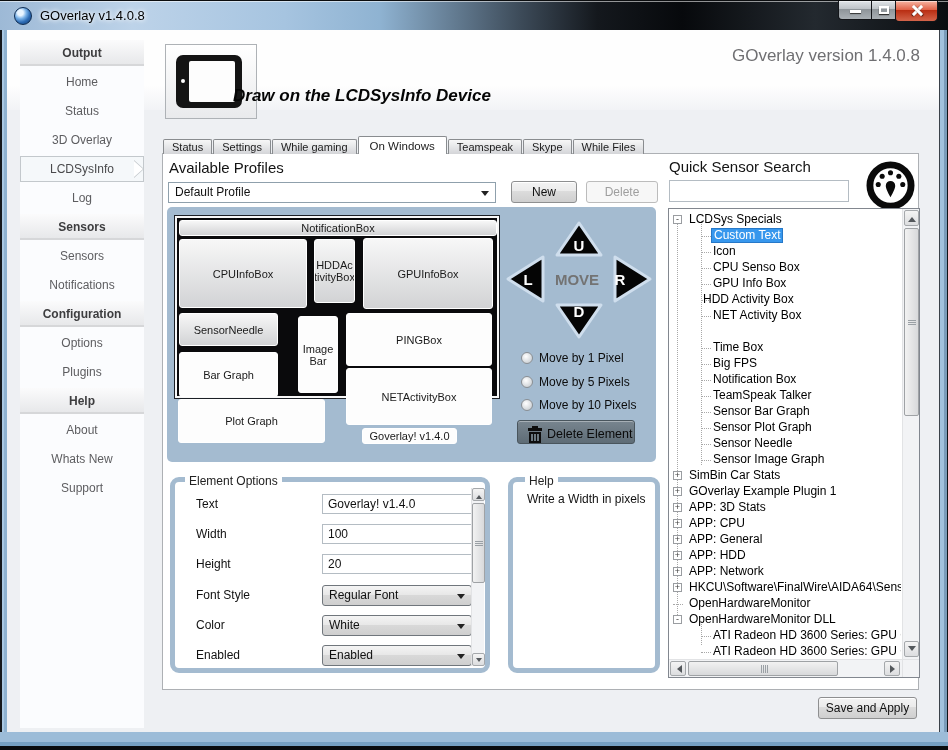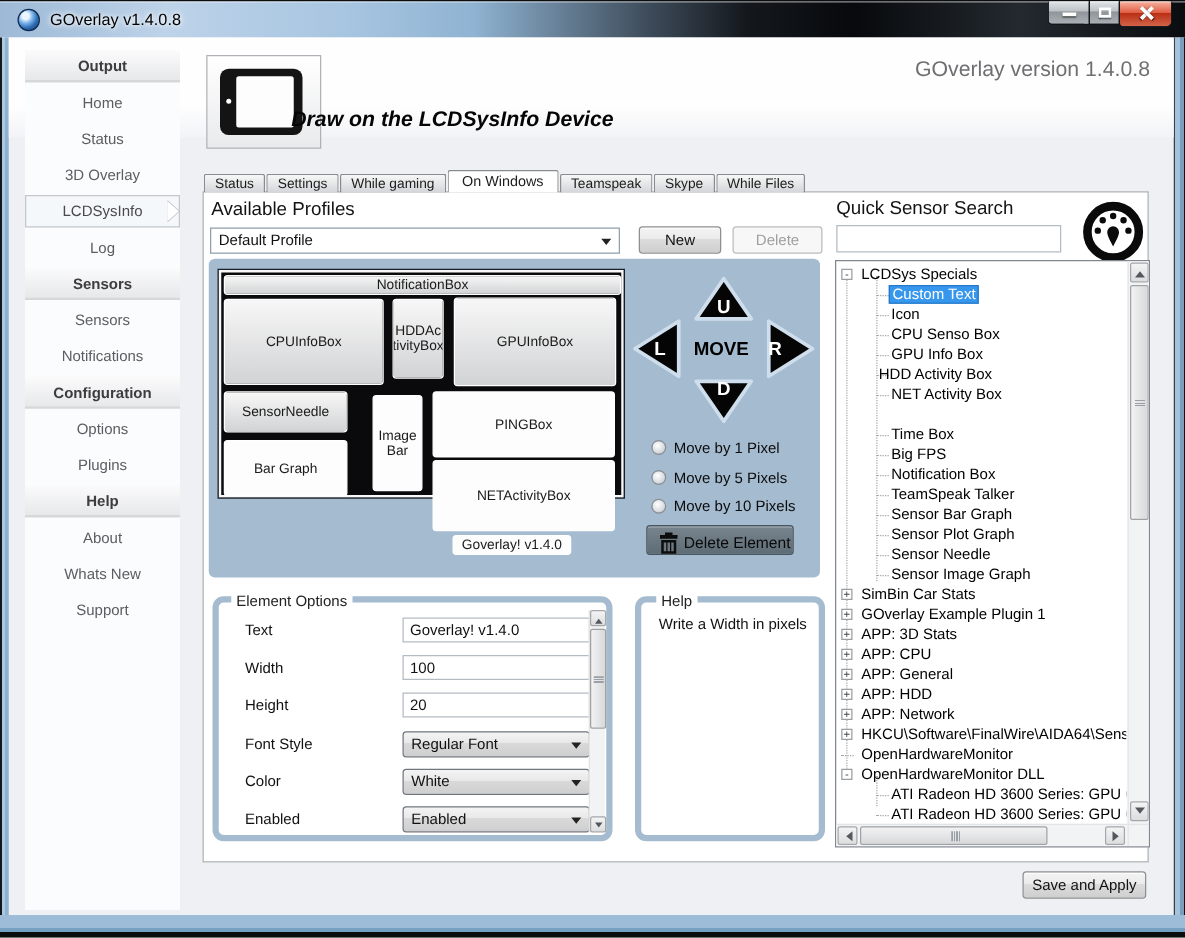--- a/index.html
+++ b/index.html
@@ -70,21 +70,21 @@
   
   .blue-panel{position:absolute;left:167px;top:207px;width:489px;height:255px;border-radius:5px;background:#a4bbd0;}
   .lcd{position:absolute;left:175px;top:216px;width:324px;height:182px;background:#0a0a0c;
     border:2px solid #f8f8f8;outline:1px solid #1c2026;}
   .lcd-box{position:absolute;border:1px solid #fff;border-radius:3px;font-size:11px;color:#1a1a1a;
     display:flex;align-items:center;justify-content:center;text-align:center;line-height:12px;overflow:hidden;}
   .lcd-box.gradient{background:linear-gradient(180deg,#f7f7f7,#d2d3d5);}
   .lcd-box.white{background:#fdfdfd;}
 
   .move-letter{position:absolute;color:#fff;font-size:15px;font-weight:bold;width:20px;text-align:center;}
-  .move-label{position:absolute;left:549px;top:271px;width:56px;text-align:center;font-size:15px;font-weight:bold;color:#000000;}
+  .move-label{position:absolute;left:549px;top:271px;width:56px;text-align:center;font-size:15px;font-weight:bold;color:#737373;}
 
   .radio-row{position:absolute;height:14px;}
   .radio-circle{position:absolute;left:0;top:1px;width:12px;height:12px;border-radius:50%;border:1px solid #8a8f94;
     background:radial-gradient(circle at 40% 35%,#ffffff,#d2d6da 70%,#bfc4c8);}
   .radio-label{position:absolute;left:18px;top:0;font-size:12px;color:#0c0c0c;white-space:nowrap;}
 
   .delete-el-btn{position:absolute;left:517px;top:420px;width:118px;height:24px;border:1px solid #49555d;border-radius:3px;
     background:linear-gradient(180deg,#78858f,#5e6c76);box-shadow:inset 0 1px 0 rgba(255,255,255,.35);}
   .delete-el-btn .txt{position:absolute;left:29px;top:6px;font-size:12.5px;color:#0a0a0a;white-space:nowrap;}
   .trash{position:absolute;left:10px;top:5px;width:14px;height:17px;}
@@ -232,20 +232,21 @@
   <div class="lcd" id="lcd">
       <div class="lcd-box gradient" style="left: 2px; top: 2px; width: 318px; height: 16px;">NotificationBox</div>
       <div class="lcd-box gradient" style="left: 2px; top: 21px; width: 128px; height: 69px;">CPUInfoBox</div>
       <div class="lcd-box gradient" style="left: 137px; top: 21px; width: 41px; height: 64px;">HDDAc tivityBox</div>
       <div class="lcd-box gradient" style="left: 186px; top: 20px; width: 130px; height: 71px;">GPUInfoBox</div>
       <div class="lcd-box gradient" style="left: 2px; top: 95px; width: 99px; height: 33px;">SensorNeedle</div>
       <div class="lcd-box white" style="left: 169px; top: 95px; width: 146px; height: 53px;">PINGBox</div>
       <div class="lcd-box white" style="left: 121px; top: 98px; width: 40px; height: 77px;">Image Bar</div>
       <div class="lcd-box white" style="left: 2px; top: 134px; width: 99px; height: 45px;">Bar Graph</div>
       <div class="lcd-box white" style="left: 169px; top: 150px; width: 146px; height: 57px;">NETActivityBox</div>
+      <div class="lcd-box white" style="left: 1px; top: 181px; width: 147px; height: 44px;">Plot Graph</div>
       <div class="lcd-box white" style="left: 185px; top: 210px; width: 95px; height: 16px;">Goverlay! v1.4.0</div>
     </div>
 
   <svg style="position:absolute;left:502px;top:217px;" width="156" height="128" viewBox="0 0 156 128">
     <polygon points="77,6 99,38 55,38" fill="#050505" stroke="#cfdeed" stroke-width="3" stroke-linejoin="round"></polygon>
     <polygon points="6,62 41,40 41,84" fill="#050505" stroke="#cfdeed" stroke-width="3" stroke-linejoin="round"></polygon>
     <polygon points="148,62 113,40 113,84" fill="#050505" stroke="#cfdeed" stroke-width="3" stroke-linejoin="round"></polygon>
     <polygon points="77,120 55,88 99,88" fill="#050505" stroke="#cfdeed" stroke-width="3" stroke-linejoin="round"></polygon>
   </svg>
   <div class="move-letter" style="left:569px;top:237px;">U</div>

